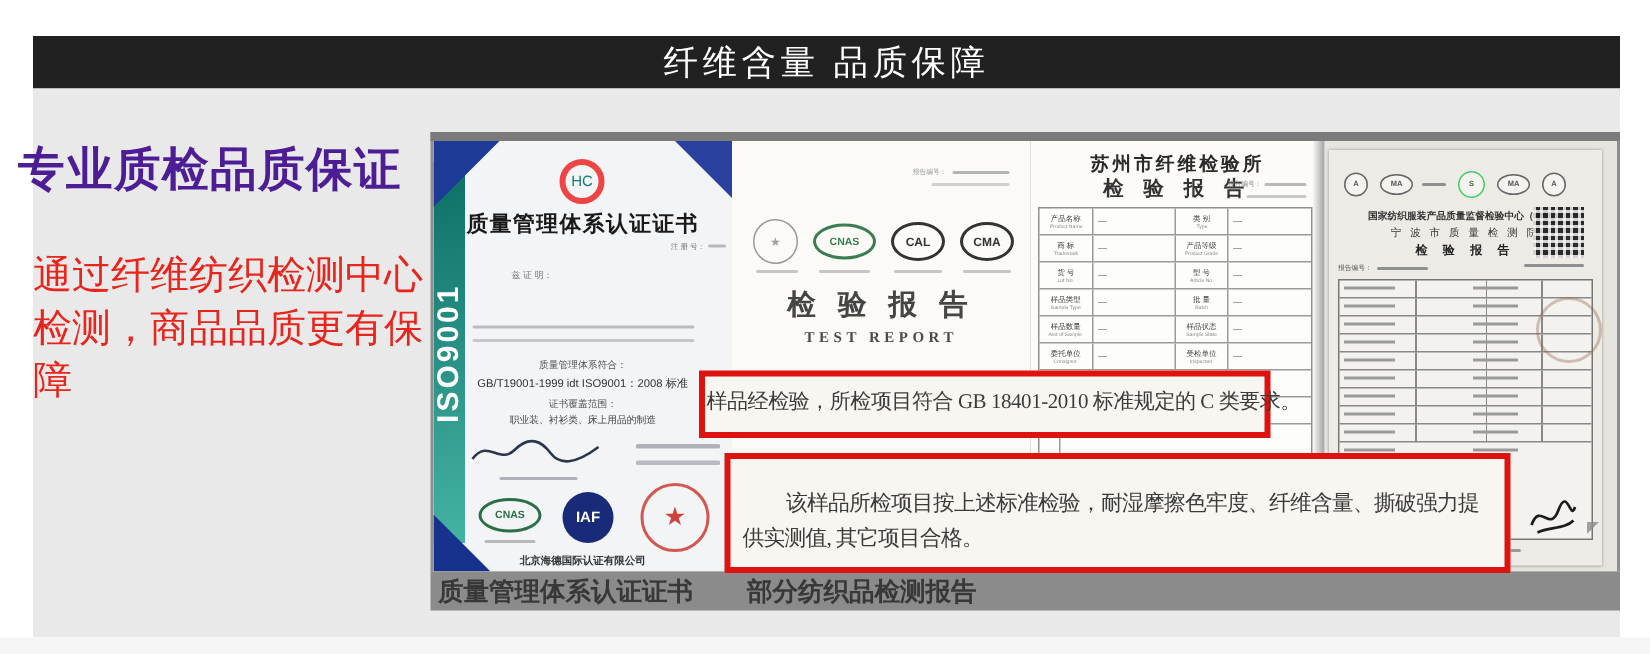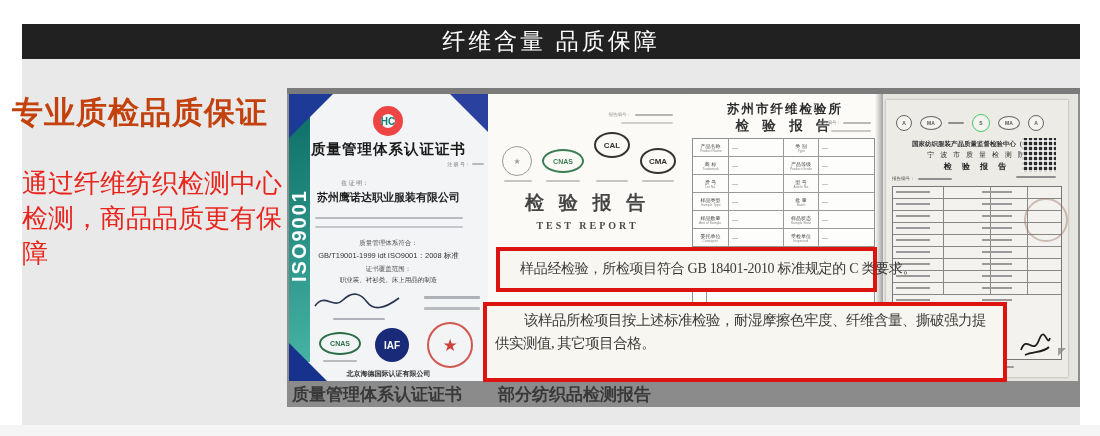--- a/index.html
+++ b/index.html
@@ -6,51 +6,51 @@
   body{font-family:"Liberation Sans","DejaVu Sans",sans-serif;}
   .serif{font-family:"Liberation Serif","DejaVu Serif",serif;}
   .stage{position:relative;width:1100px;height:436px;background:#ffffff;overflow:hidden;}
   
   .topbar{position:absolute;left:22px;top:24px;width:1058px;height:35px;background:#212121;color:#ffffff;
           display:flex;align-items:center;justify-content:center;font-size:23px;letter-spacing:3px;}
   
   .contentbg{position:absolute;left:22px;top:59px;width:1058px;height:366px;background:#e9e9e9;}
   .bottomstrip{position:absolute;left:0;top:425px;width:1100px;height:11px;background:#f5f5f5;}
   
-  .intro-title{position:absolute;left:12px;top:92px;font-size:31px;font-weight:bold;color:#c2410c;letter-spacing:1px;}
+  .intro-title{position:absolute;left:12px;top:92px;font-size:31px;font-weight:bold;color:#4c1d95;letter-spacing:1px;}
   .intro-desc{position:absolute;left:22px;top:166px;width:270px;font-size:26px;line-height:35px;color:#e8251d;}
   
   .photo{position:absolute;left:287px;top:88px;width:793px;height:293px;background:#8e8e8e;z-index:1;}
   .photo-topedge{position:absolute;left:0;top:0;width:793px;height:6px;background:#7b7b7b;}
   .cert{position:absolute;top:6px;height:287px;overflow:hidden;}
   .c1{left:2px;width:199px;background:#f2f4f6;}
   .c2{left:201px;width:199px;background:#fbfaf7;}
   .c3{left:400px;width:196px;background:#fcfbf8;}
   .c4{left:596px;width:195px;background:#e6e4df;}
   .c3edge{position:absolute;right:0;top:0;width:8px;height:287px;background:linear-gradient(90deg,rgba(0,0,0,0),#a3a3a3);}
   
   .caption{position:absolute;left:287px;top:381px;width:793px;height:26px;background:#8b8b8b;color:#383838;
            font-weight:bold;font-size:17px;display:flex;align-items:center;gap:36px;padding-left:5px;box-sizing:border-box;z-index:2;}
   
   .rbox{position:absolute;border:4px solid #dd1310;background:#f8f6f1;box-sizing:border-box;z-index:6;color:#3b3b3b;
         font-family:"Liberation Serif","DejaVu Serif",serif;}
-  .rbox1{left:496px;top:247px;width:381px;height:45px;font-size:14px;line-height:36px;padding-left:20px;white-space:nowrap;letter-spacing:-0.3px;}
+  .rbox1{left:466px;top:247px;width:381px;height:45px;font-size:14px;line-height:36px;padding-left:1px;white-space:nowrap;letter-spacing:-0.3px;}
   .rbox2{left:483px;top:302px;width:524px;height:80px;font-size:14.5px;line-height:23px;padding:3px 8px;letter-spacing:-0.5px;}
-  .indent{text-indent:2em;}
+  .indent{text-indent:2em;margin-top:16px;}
   
   .bl{position:absolute;background:#b9b9b9;height:2px;border-radius:1px;}
   
   .tri-tl{width:0;height:0;border-top:44px solid #1c3a96;border-right:44px solid transparent;position:absolute;left:0;top:0;z-index:3;}
   .tri-tr{width:0;height:0;border-top:38px solid #2a41a0;border-left:38px solid transparent;position:absolute;right:0;top:0;}
   .band{position:absolute;left:0;top:14px;width:21px;height:254px;background:linear-gradient(165deg,#0c6e66,#45b3a4);z-index:2;
         display:flex;align-items:center;justify-content:center;}
   .band-text{writing-mode:vertical-rl;transform:rotate(180deg);color:#ffffff;font-weight:bold;font-size:20px;letter-spacing:2px;}
   .tri-bl{width:0;height:0;border-bottom:38px solid #16328c;border-right:38px solid transparent;position:absolute;left:0;bottom:0;z-index:3;}
-  .hc-logo{position:absolute;left:84px;top:12px;width:30px;height:30px;border:8px solid #ef4444;border-radius:50%;
-           display:flex;align-items:center;justify-content:center;color:#0f7f73;font-weight:bold;font-size:10px;box-sizing:border-box;}
+  .hc-logo{position:absolute;left:84px;top:12px;width:30px;height:30px;border:4px solid #ef4444;border-radius:50%;
+           display:flex;align-items:center;justify-content:center;color:#0f7f73;font-weight:normal;font-size:10px;box-sizing:border-box;}
   .iso-title{position:absolute;left:0;top:46px;width:199px;text-align:center;font-size:14.5px;font-weight:bold;color:#1a1a1a;letter-spacing:1px;}
   .tinytext{position:absolute;color:#777;}
   .cnas-oval{position:absolute;border-radius:50%;display:flex;align-items:center;justify-content:center;font-weight:bold;box-sizing:border-box;}
   .iaf-circle{position:absolute;left:86px;top:234px;width:34px;height:34px;border-radius:50%;background:#182a78;color:#fff;
               display:flex;align-items:center;justify-content:center;font-size:10px;font-weight:bold;}
   .red-seal{position:absolute;left:138px;top:228px;width:46px;height:46px;border:2px solid rgba(200,38,28,.8);border-radius:50%;
             display:flex;align-items:center;justify-content:center;color:rgba(200,38,28,.9);font-size:17px;box-sizing:border-box;opacity:.95;}
   
   .seal-gray{position:absolute;left:14px;top:52px;width:30px;height:30px;border:1.5px solid #9a9a9a;border-radius:50%;
              display:flex;align-items:center;justify-content:center;color:#9f9f9f;font-size:8px;box-sizing:border-box;}
@@ -107,21 +107,20 @@
       <div class="tri-tr"></div>
       <div class="band">
         <span class="band-text">ISO9001</span>
       </div>
       <div class="tri-bl"></div>
       <div class="hc-logo">HC</div>
       <div class="iso-title serif">质量管理体系认证证书</div>
       <div class="tinytext" style="top:67px;right:18px;font-size:5px;">注 册 号：</div>
       <div class="bl" style="top:69px;right:4px;width:12px;"></div>
       <div class="tinytext" style="top:85px;left:52px;font-size:6px;">兹 证 明：</div>
-      <div class="tinytext" style="top:96px;left:0;width:199px;text-align:center;font-size:11px;font-weight:bold;color:#222;">苏州鹰诺达职业服装有限公司</div>
       <div class="bl" style="top:123px;left:26px;width:148px;background:#b9bcc0;"></div>
       <div class="bl" style="top:132px;left:26px;width:148px;background:#c4c7cb;"></div>
       <div class="tinytext" style="top:145px;left:0;width:199px;text-align:center;font-size:6.5px;color:#555;">质量管理体系符合：</div>
       <div class="tinytext" style="top:157px;left:0;width:199px;text-align:center;font-size:7.5px;color:#333;">GB/T19001-1999 idt ISO9001：2008 标准</div>
       <div class="tinytext" style="top:171px;left:0;width:199px;text-align:center;font-size:6.5px;color:#555;">证书覆盖范围：</div>
       <div class="tinytext" style="top:182px;left:0;width:199px;text-align:center;font-size:6.5px;color:#444;">职业装、衬衫类、床上用品的制造</div>
       <svg style="position:absolute;left:22px;top:196px;" width="92" height="24" viewBox="0 0 92 24">
         <path d="M4 16 C 14 2, 22 20, 32 10 S 50 4, 56 12 S 72 20, 88 8" stroke="#2a3550" fill="none" stroke-width="1.7"></path>
       </svg>
       <div class="bl" style="top:224px;left:44px;width:52px;background:#aeb2b8;"></div>
@@ -137,21 +136,21 @@
     </div>
 
     <div class="cert c2">
       <div class="tinytext" style="top:18px;right:56px;font-size:4.5px;color:#999;">报告编号：</div>
       <div class="bl" style="top:20px;right:14px;width:38px;height:2px;background:#b5b5b5;"></div>
       <div class="bl" style="top:28px;right:14px;width:52px;height:2px;background:#cfcfcf;"></div>
       <div class="seal-gray">
         <span>★</span>
       </div>
       <div class="ovallogo" style="left:54px;top:55px;width:42px;height:24px;border:2.5px solid #3a7d52;color:#3a7d52;font-size:7px;">CNAS</div>
-      <div class="ovallogo" style="left:106px;top:38px;width:36px;height:26px;border:2.5px solid #333;color:#333;font-size:8px;">CAL</div>
+      <div class="ovallogo" style="left:106px;top:54px;width:36px;height:26px;border:2.5px solid #333;color:#333;font-size:8px;">CAL</div>
       <div class="ovallogo" style="left:152px;top:54px;width:36px;height:26px;border:2.5px solid #333;color:#333;font-size:8px;">CMA</div>
       <div class="bl" style="top:86px;left:16px;width:28px;height:2px;background:#c5c5c5;"></div>
       <div class="bl" style="top:86px;left:58px;width:34px;height:2px;background:#c5c5c5;"></div>
       <div class="bl" style="top:86px;left:108px;width:32px;height:2px;background:#c5c5c5;"></div>
       <div class="bl" style="top:86px;left:154px;width:32px;height:2px;background:#c5c5c5;"></div>
       <div class="tr-title serif" style="top:96px;font-size:19px;letter-spacing:5px;">检 验 报 告</div>
       <div class="tr-title serif" style="top:126px;font-size:10px;letter-spacing:3px;color:#4a4a4a;">TEST REPORT</div>
       <div class="bl" style="top:168px;left:24px;width:120px;background:#e0ddd6;"></div>
       <div class="bl" style="top:178px;left:24px;width:96px;background:#e4e1da;"></div>
     </div>

